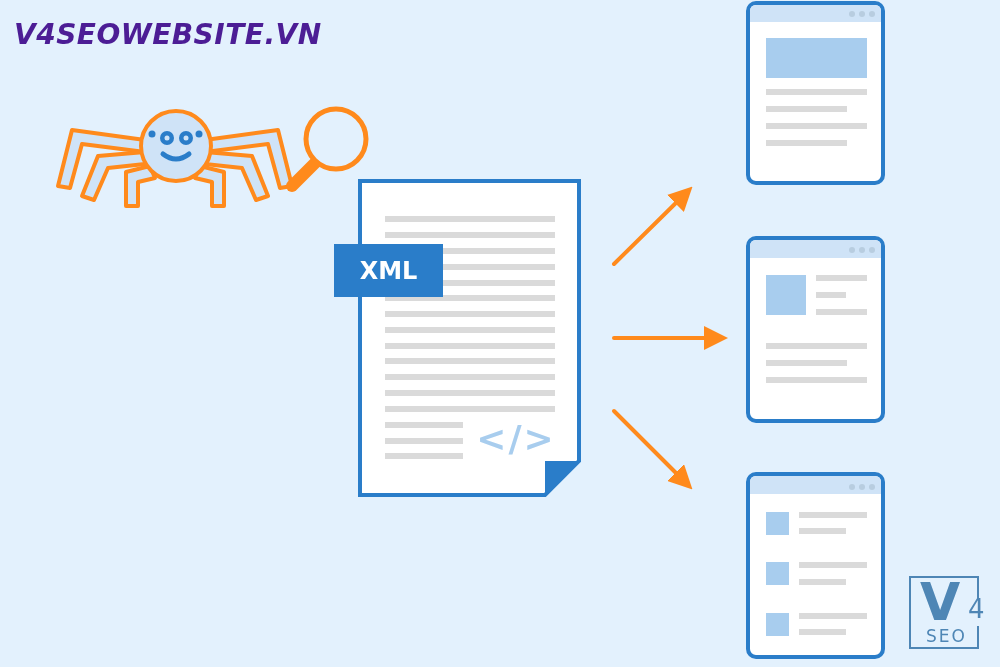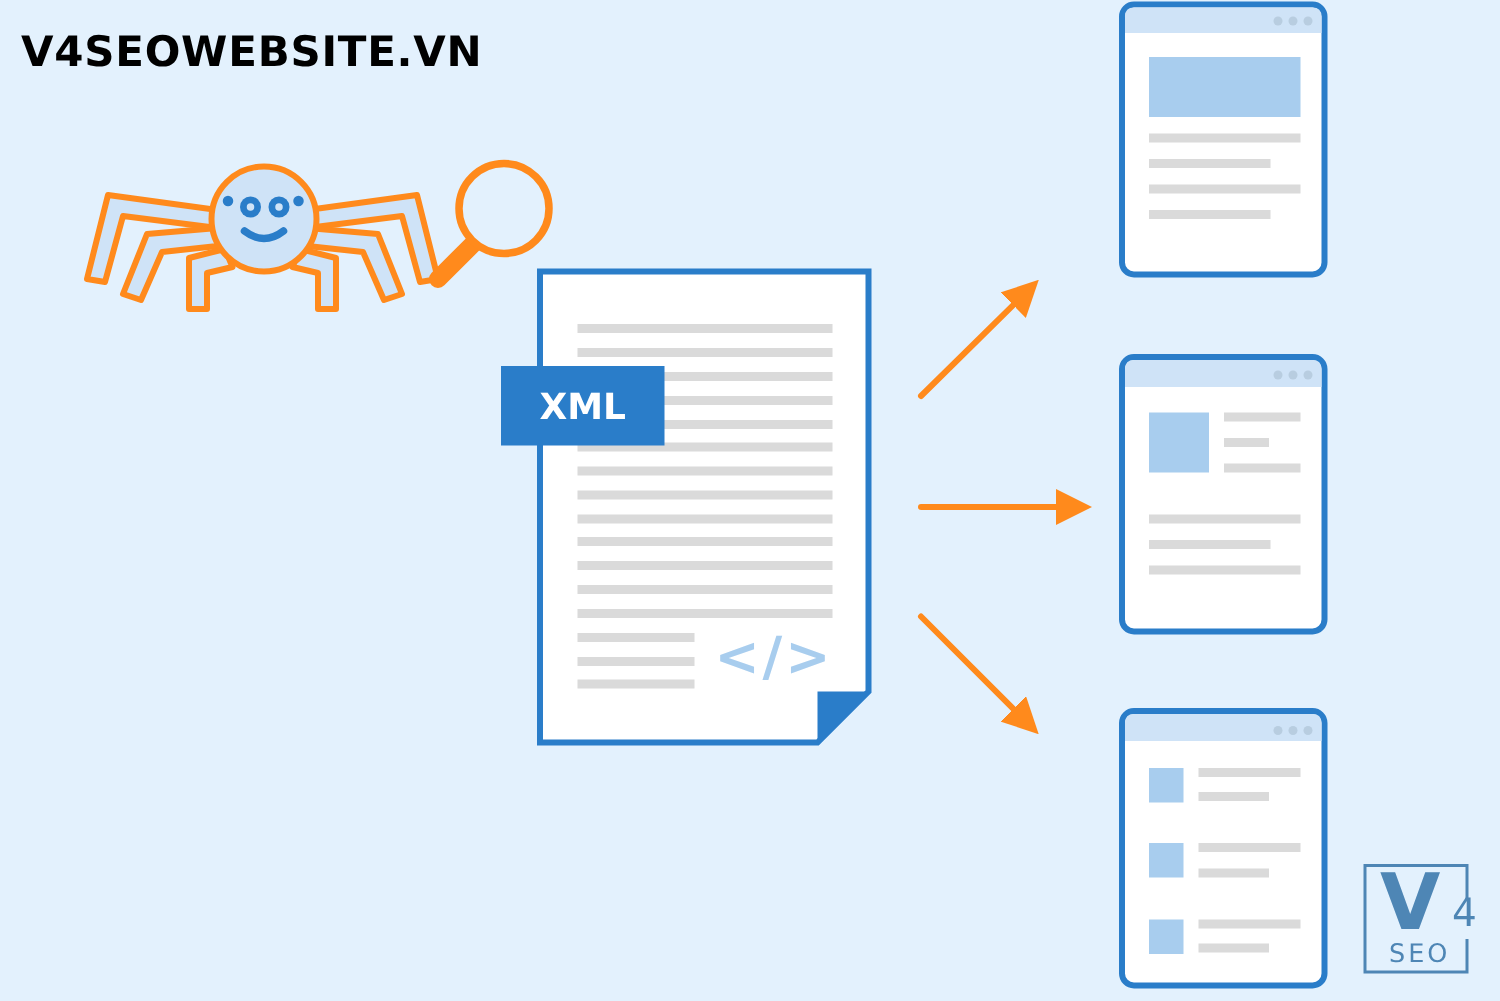--- a/index.html
+++ b/index.html
@@ -4,23 +4,24 @@
   <style>
     html, body { margin: 0; padding: 0; }
     body {
       width: 1000px; height: 667px; overflow: hidden;
       background: #e3f1fd;
       position: relative;
       font-family: "Liberation Sans", "DejaVu Sans", sans-serif;
     }
     .brand {
       position: absolute; left: 14px; top: 18px;
-      font-size: 28px; font-weight: bold; color: #000000;
+      font-size: 28px; font-weight: bold; color: #4c1d95;
       letter-spacing: 0.5px;
       font-family: "DejaVu Sans", sans-serif;
+      font-style: italic;
     }
     svg.scene { position: absolute; left: 0; top: 0; }
     .xml-label {
       position: absolute; left: 334px; top: 244px;
       width: 109px; height: 53px;
       background: #2a7dc9; color: #fff;
       display: flex; align-items: center; justify-content: center;
       font-size: 24px; font-weight: bold;
       font-family: "DejaVu Sans", sans-serif;
     }

